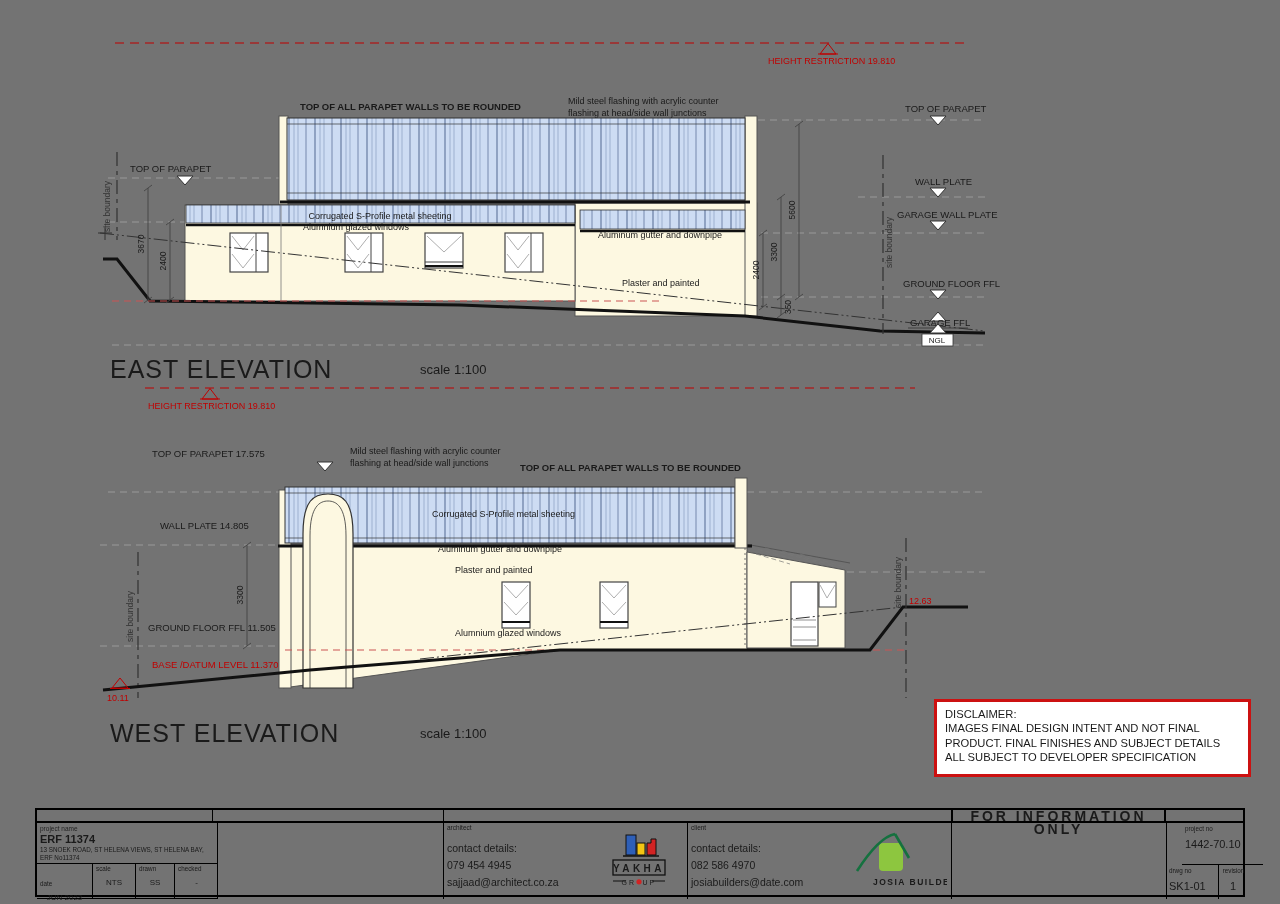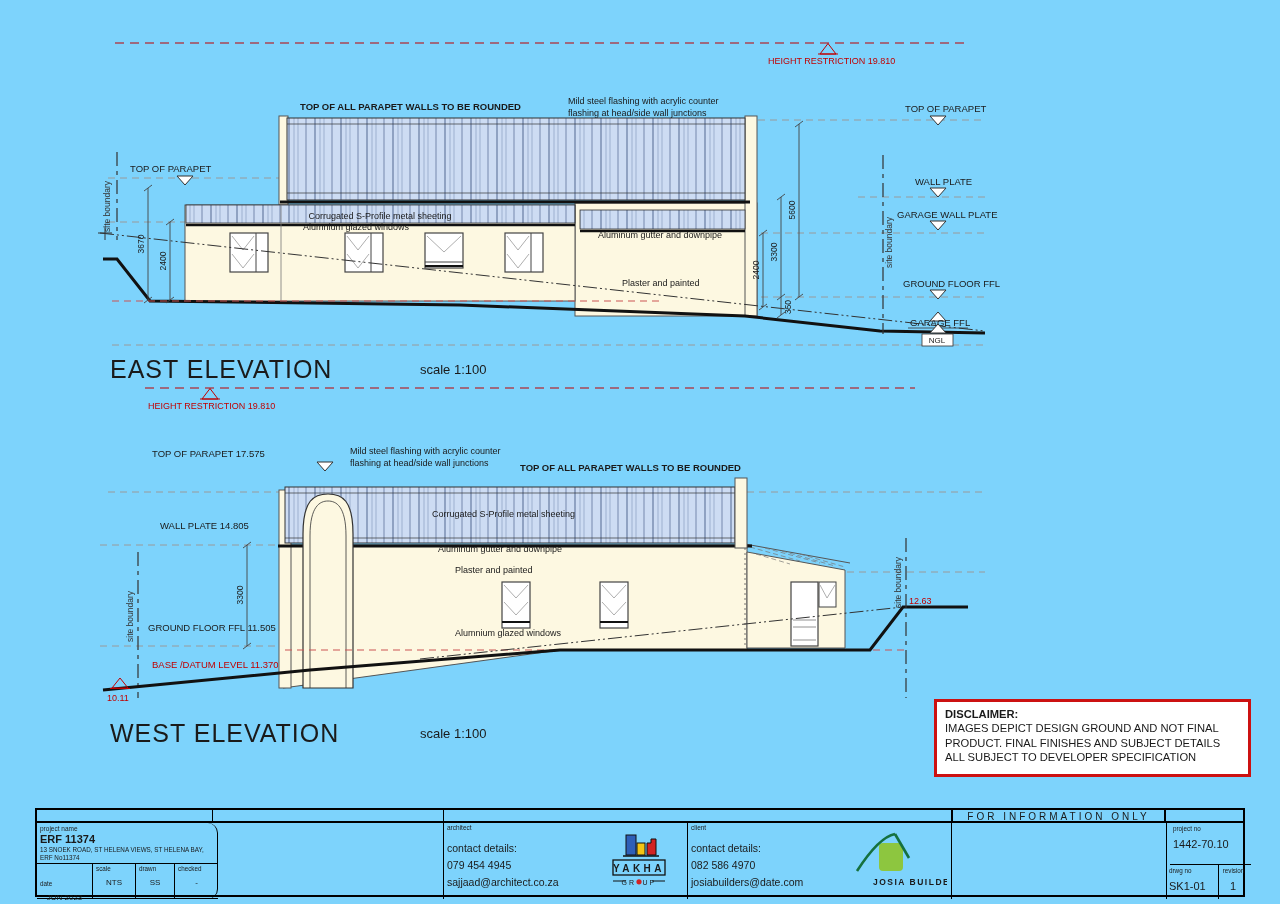--- a/index.html
+++ b/index.html
@@ -1,40 +1,40 @@
 <!DOCTYPE html>
 <html><head>
 <meta charset="utf-8">
 <style>
   html,body{margin:0;padding:0;background:#fff;}
-  #page{position:relative;width:1280px;height:904px;background:#7dd3fc;overflow:hidden;
+  #page{position:relative;width:1280px;height:904px;background:#737373;overflow:hidden;
         font-family:"Liberation Sans",sans-serif;color:#1a1a1a;}
   svg{position:absolute;left:0;font-family:"Liberation Sans",sans-serif;}
   svg text{fill:#1a1a1a;}
   .note{font-size:9px;}
   .note-b{font-size:9.5px;font-weight:bold;}
   .lvl{font-size:9.5px;}
   .dim{font-size:8.5px;}
   .red{fill:#c00000;}
   .title-txt{font-size:25px;letter-spacing:1px;}
   .scale-txt{font-size:13px;}
   .sb{font-size:8.5px;fill:#333;}
   
   #disclaimer{position:absolute;left:934px;top:699px;width:295px;height:62px;
     border:3px solid #cc1111;background:#fff;padding:5px 8px;font-size:11.2px;line-height:1.28;}
-  #disclaimer .h{font-weight:bold;}
+  #disclaimer .h{font-weight:normal;}
   
   #tb{position:absolute;left:35px;top:808px;width:1210px;height:89px;border:2px solid #000;box-sizing:border-box;}
   .abs{position:absolute;box-sizing:border-box;}
   .cell-lab{font-size:6.5px;color:#222;}
   .tb-strip{left:0;top:0;width:100%;height:13px;border-bottom:2px solid #000;}
   .vline{border-left:1.5px solid #000;top:0;bottom:0;width:0;}
   .fio{left:914px;top:0;width:215px;height:13px;border-left:2px solid #000;border-right:2px solid #000;
-       font-size:10px;font-weight:normal;letter-spacing:3px;text-align:center;line-height:13px;}
-  #proj-block{left:0;top:13px;width:181px;height:76px;border-right:1.5px solid #000;border-radius:10px;}
+       font-size:14px;font-weight:bold;letter-spacing:3px;text-align:center;line-height:13px;}
+  #proj-block{left:0;top:13px;width:181px;height:76px;border-right:1.5px solid #000;}
   #proj-block .inner{padding:2px 3px 0 3px;}
   .proj-name{font-size:11px;font-weight:bold;margin:1px 0 1px 0;}
   .proj-addr{font-size:6.3px;line-height:1.25;}
   #proj-grid{left:0;top:40px;width:181px;height:36px;border-top:1.2px solid #000;border-bottom:1.5px solid #000;}
   .pg-col{top:0;height:100%;border-left:1.2px solid #000;}
   .pg-lab{position:absolute;top:1px;left:3px;font-size:6.3px;}
   .pg-val{position:absolute;top:14px;width:100%;text-align:center;font-size:8px;}
   .contact-lab{position:absolute;top:1px;left:4px;font-size:6.5px;}
   .contact-lines{position:absolute;top:17px;left:4px;font-size:10.5px;line-height:17px;}
   #right-cell .rc-lab{font-size:6.3px;padding:2px 0 0 3px;}
@@ -306,21 +306,21 @@
     <line x1="110" y1="258.5" x2="130" y2="258.5" stroke="#c00000" stroke-width="1"></line>
     <text class="note red" x="107" y="271">10.11</text>
   </g>
 
   <text class="title-txt" x="110" y="312">WEST ELEVATION</text>
   <text class="scale-txt" x="420" y="308">scale 1:100</text>
 </svg>
 
 <div id="disclaimer">
   <div class="h">DISCLAIMER:</div>
-  <div>IMAGES DEPICT DESIGN GROUND AND NOT FINAL</div>
+  <div>IMAGES FINAL DESIGN INTENT AND NOT FINAL</div>
   <div>PRODUCT. FINAL FINISHES AND SUBJECT DETAILS</div>
   <div>ALL SUBJECT TO DEVELOPER SPECIFICATION</div>
 </div>
 
 <div id="tb">
 
   <div class="abs tb-strip">
     <div class="abs vline" style="left:175px"></div>
     <div class="abs vline" style="left:406px"></div>
     <div class="abs fio">FOR INFORMATION ONLY</div>
@@ -389,21 +389,21 @@
     </div>
     <svg class="abs" style="left:152px;top:6px" width="108" height="64" viewBox="0 0 108 64">
       <rect x="40" y="14" width="24" height="28" rx="4" fill="#8dc63f"></rect>
       <path d="M18,42 Q40,8 56,5" fill="none" stroke="#15713f" stroke-width="2.6"></path>
       <path d="M56,5 Q63,17 70,29" fill="none" stroke="#15713f" stroke-width="2.6"></path>
       <text x="34" y="56" font-size="8.5" font-weight="bold" letter-spacing="1.5" fill="#b2bfa0">JOSIA BUILDERS</text>
     </svg>
   </div>
 
   <div class="abs" id="right-cell" style="left:1129px;top:13px;width:81px;height:76px">
-    <div class="abs" style="left:4px;top:0;width:100%;height:42px;border-bottom:1.2px solid #000">
+    <div class="abs" style="left:16px;top:0;width:100%;height:42px;border-bottom:1.2px solid #000">
       <div class="rc-lab">project no</div>
       <div class="rc-val">1442-70.10</div>
     </div>
     <div class="abs" style="left:0;top:42px;width:52px;height:34px">
       <div class="rc-lab">drwg no</div>
       <div class="rc-val">SK1-01</div>
     </div>
     <div class="abs" style="left:52px;top:42px;width:29px;height:34px;border-left:1.2px solid #000;text-align:center">
       <div class="rc-lab" style="padding-left:1px">revision</div>
       <div class="rc-val" style="padding-left:0">1</div>

